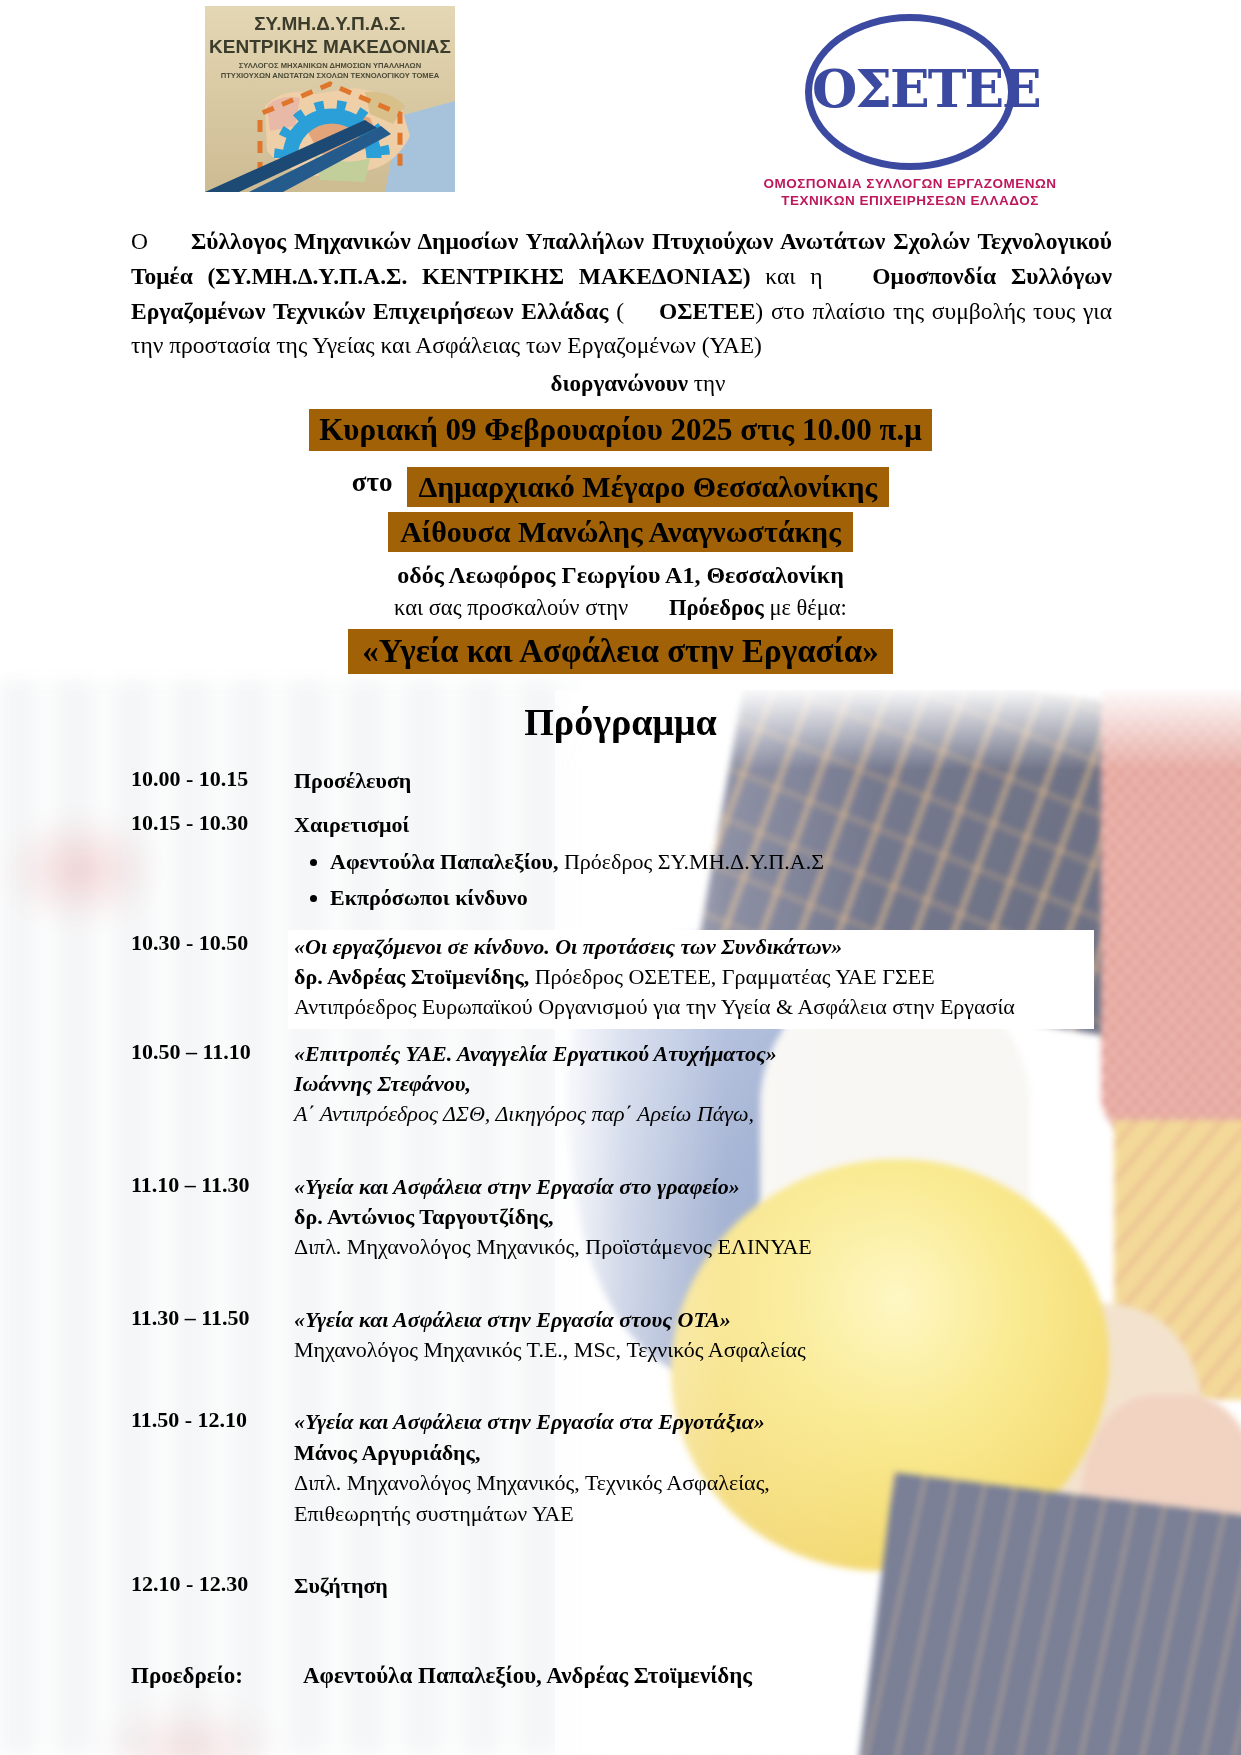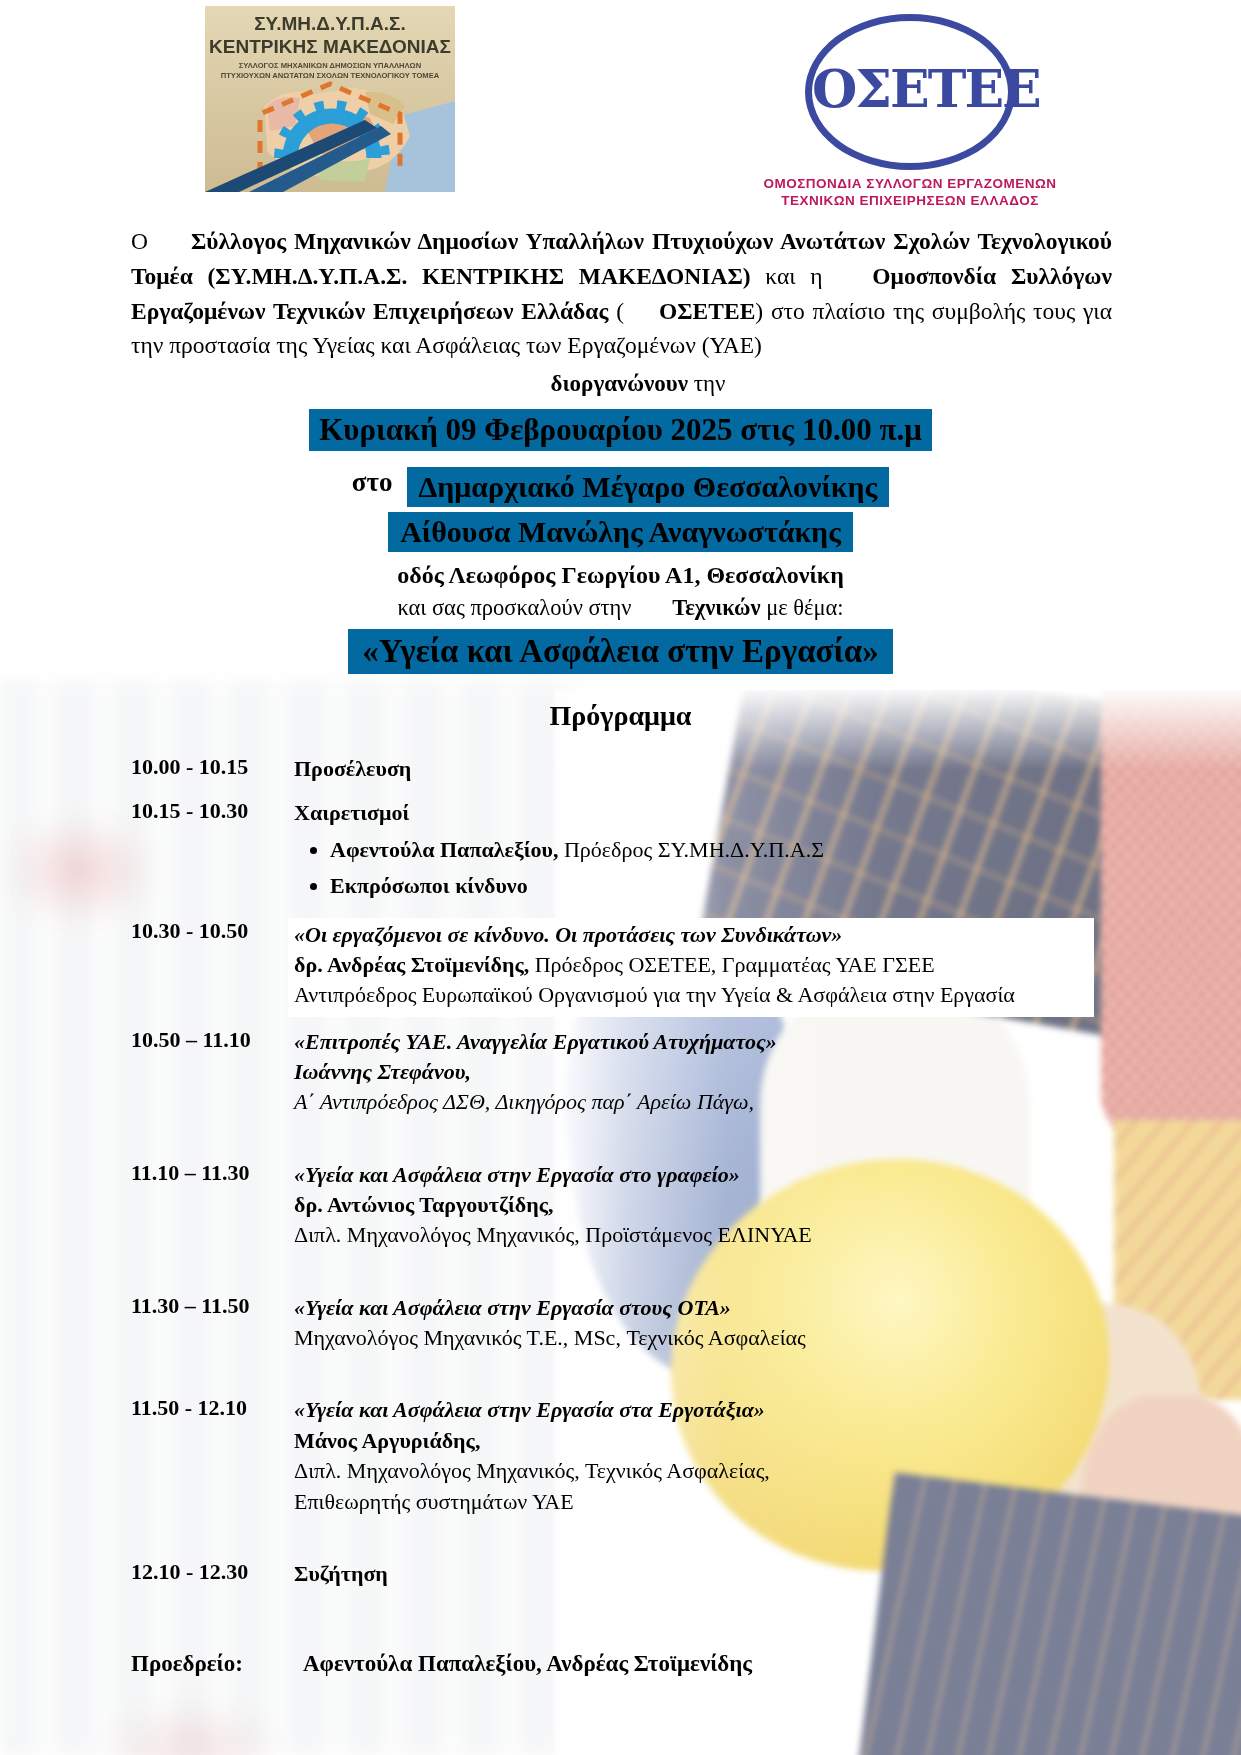--- a/index.html
+++ b/index.html
@@ -63,33 +63,33 @@
   .oval{display:inline-block;width:196px;height:142px;border:7px solid #3b4aa0;border-radius:50%;
         line-height:136px;font-family:"DejaVu Serif",serif;font-weight:bold;font-size:52px;
         color:#3b4aa0;letter-spacing:-2px;background:#fff;}
   .oset-cap{margin-top:6px;font-family:"Liberation Sans",sans-serif;font-weight:bold;
         font-size:13.5px;line-height:1.25;color:#be185d;letter-spacing:.5px;}
 
   .intro{margin:24px 129px 0 131px;font-size:23.5px;line-height:1.48;text-align:justify;}
   .b{font-weight:bold;margin-left:35px;}
   .organize{margin:8px 0 0 0;font-size:23px;}
 
-  .hl{background:#0369a1;}
+  .hl{background:#a16207;}
   .date-line{margin-top:12px;}
   .date-line .hl{font-size:31px;font-weight:bold;padding:3px 10px;display:inline-block;}
   .venue-line{margin-top:16px;}
   .venue-line .at{font-weight:bold;font-size:27px;margin-right:10px;vertical-align:6px;}
   .venue-line .hl,.hall-line .hl{font-size:30px;font-weight:bold;padding:3px 12px;display:inline-block;}
   .hall-line{margin-top:5px;}
   .address{margin:10px 0 0 0;font-size:24px;font-weight:bold;}
   .invite{margin:6px 0 0 0;font-size:22.5px;}
   .theme-line{margin-top:8px;}
   .theme-line .hl{font-size:33px;font-weight:bold;padding:4px 14px;display:inline-block;}
 
-  .prog-head{margin:26px 0 0 0;font-size:28px;font-weight:bold;text-align:center;}
+  .prog-head{margin:26px 0 0 0;font-size:38px;font-weight:bold;text-align:center;}
 
   .program{margin:22px 60px 0 131px;font-size:22px;}
   .prow{display:flex;margin-bottom:28px;}
   .ptime{width:163px;flex:0 0 163px;font-weight:bold;}
   .pdesc{flex:1;line-height:1.38;}
   .tb{font-weight:bold;}
   .tbi{font-weight:bold;font-style:italic;}
   .ti{font-style:italic;}
   .bullets{margin:6px 0 0 0;padding-left:36px;}
   .bullets li{margin-bottom:6px;}
@@ -180,21 +180,21 @@
       <span class="at">στο</span>
       <span class="hl">Δημαρχιακό Μέγαρο Θεσσαλονίκης</span>
     </div>
 
     <div class="center hall-line">
       <span class="hl">Αίθουσα Μανώλης Αναγνωστάκης</span>
     </div>
 
     <p class="address center">οδός Λεωφόρος Γεωργίου Α1, Θεσσαλονίκη</p>
 
-    <p class="invite center"><span>και σας προσκαλούν στην </span><span class="b">Τεχνικών</span><span> με θέμα:</span></p>
+    <p class="invite center"><span>και σας προσκαλούν στην </span><span class="b">Πρόεδρος</span><span> με θέμα:</span></p>
 
     <div class="center theme-line">
       <span class="hl">«Υγεία και Ασφάλεια στην Εργασία»</span>
     </div>
 
     <h2 class="prog-head">Πρόγραμμα</h2>
 
     <section class="program">
 
       <div class="prow mb-sm">

